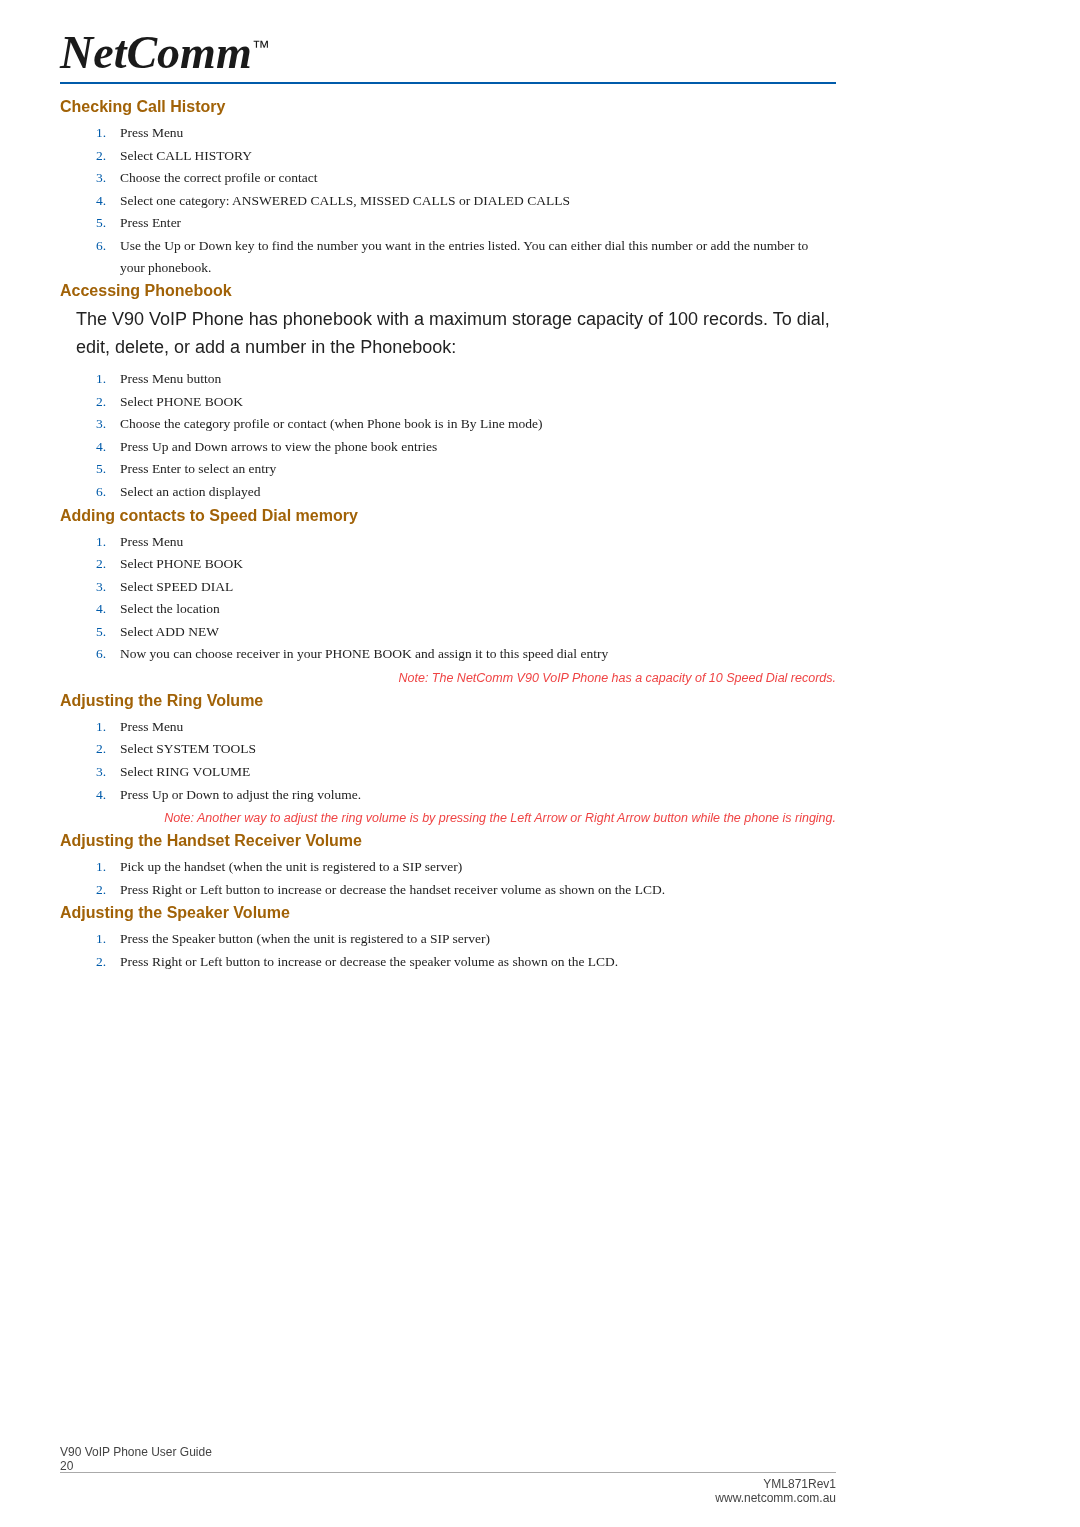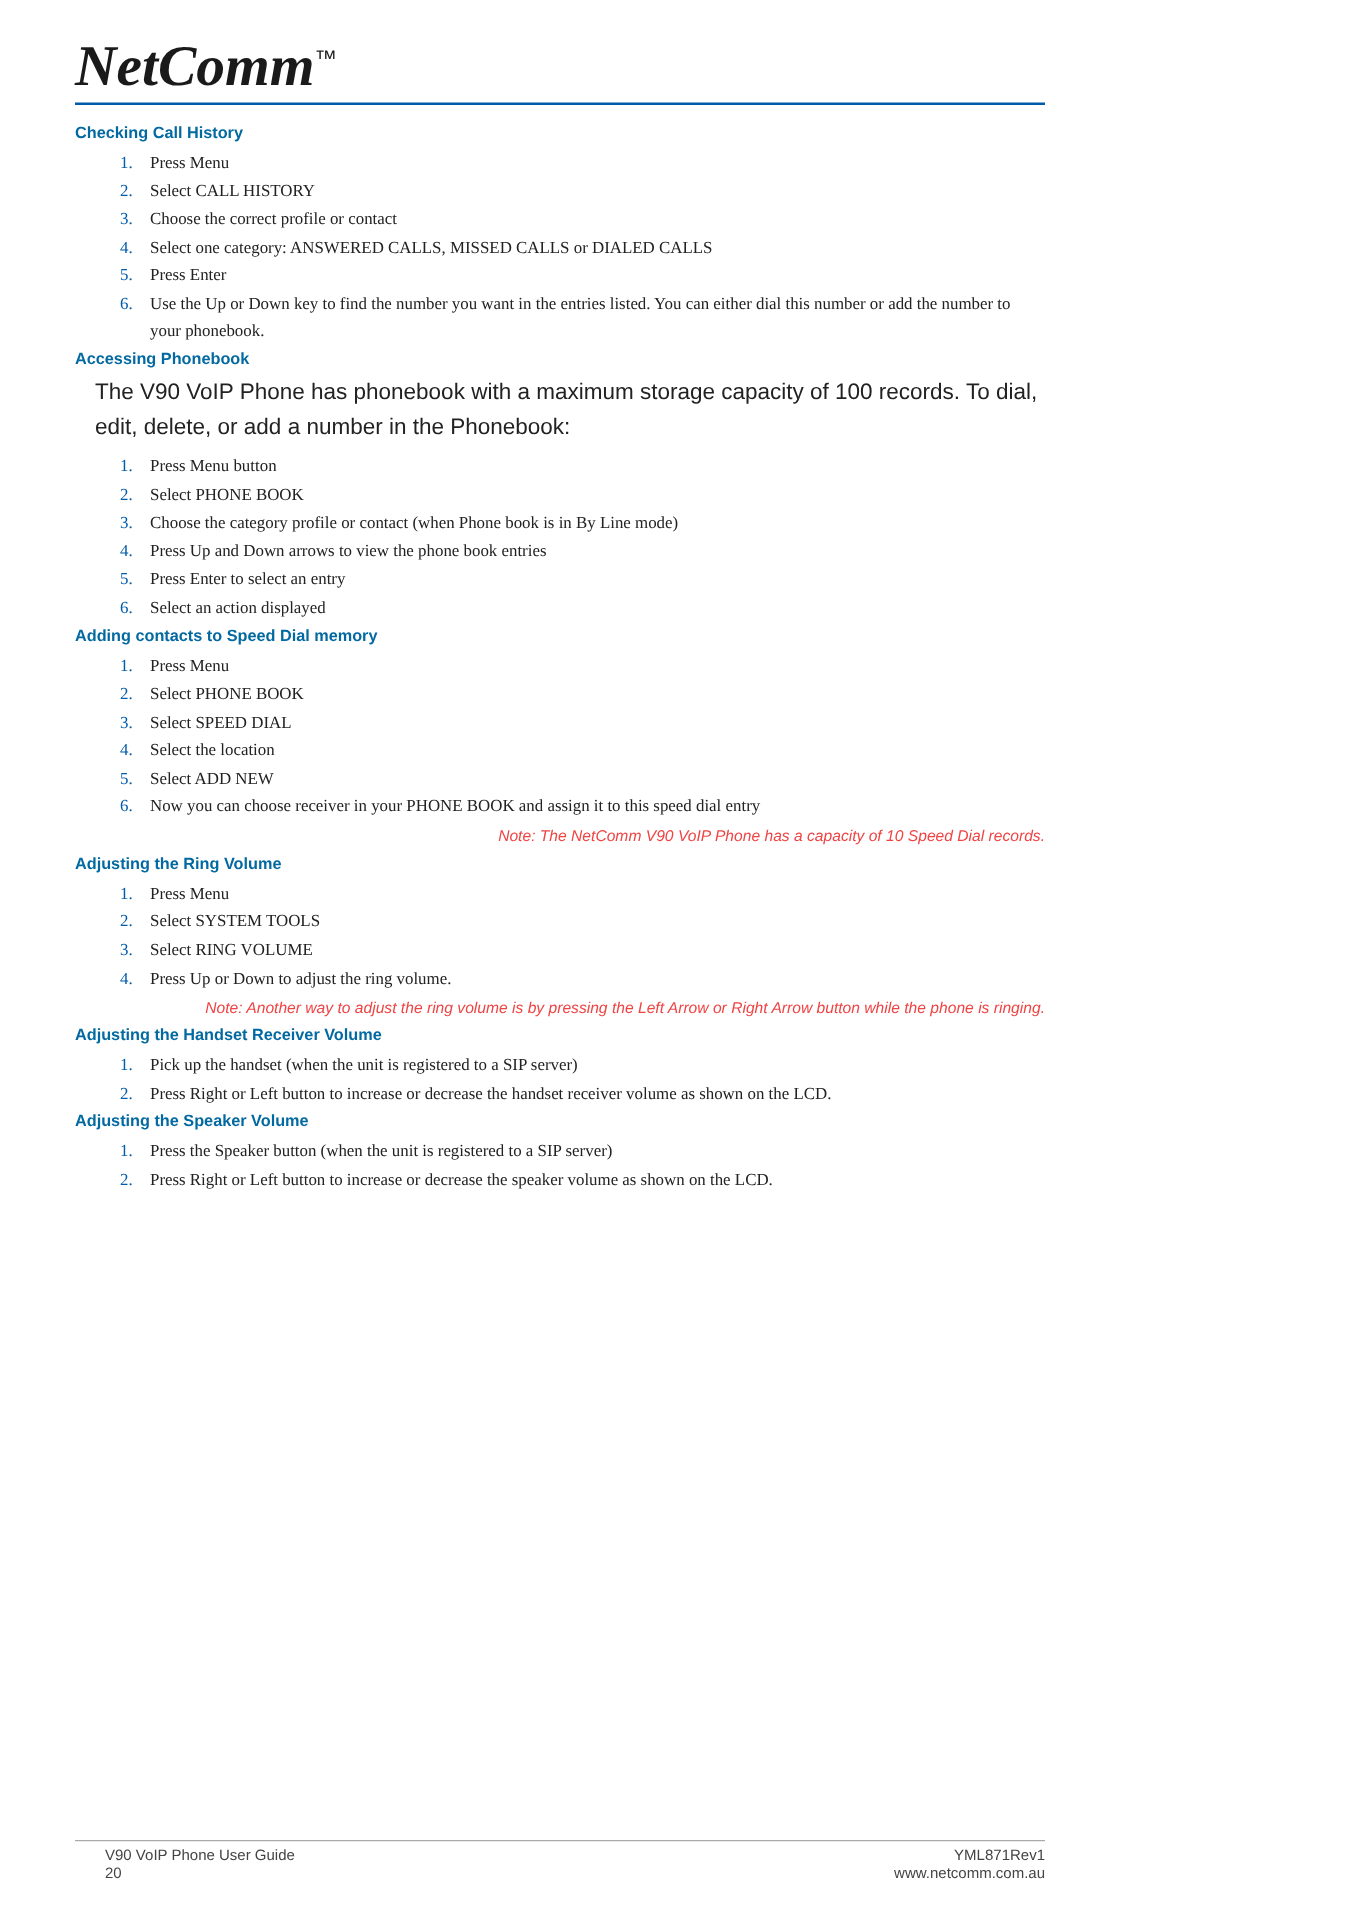--- a/index.html
+++ b/index.html
@@ -38,23 +38,23 @@
       margin: 6px 0 14px 0;
     }
     .page-title {
       font-size: 28px;
       font-weight: bold;
       color: #005baa;
       margin-bottom: 16px;
       line-height: 1.2;
     }
     .section-heading {
-      font-size: 13px;
+      font-size: 16px;
       font-weight: bold;
-      color: #0369a1;
+      color: #a16207;
       margin-bottom: 6px;
       margin-top: 18px;
     }
     .section-heading:first-of-type {
       margin-top: 0;
     }
     .body-text {
       font-size: 18px;
       color: #222;
       line-height: 1.55;
@@ -83,22 +83,22 @@
     .footer {
       position: absolute;
       bottom: 22px;
       left: 60px;
       right: 60px;
       display: flex;
       justify-content: space-between;
       font-size: 12px;
       color: #444;
     }
-    .footer-left { text-align: left; margin-left: 24px; }
-    .footer-right { text-align: right; }
+    .footer-left { text-align: left; }
+    .footer-right { text-align: right; margin-top: 32px; }
     
     ol.colored-nums {
       margin-left: 36px;
       margin-bottom: 4px;
       counter-reset: item;
       list-style: none;
     }
     ol.colored-nums li {
       font-size: 13.5px;
       color: #222;

